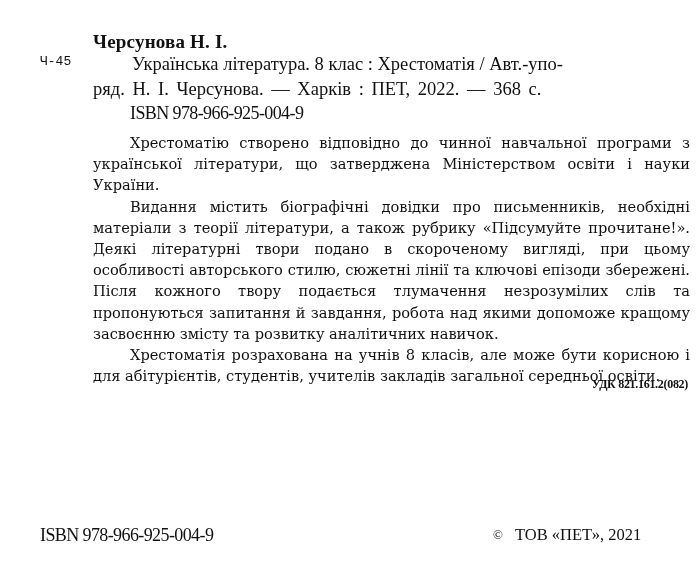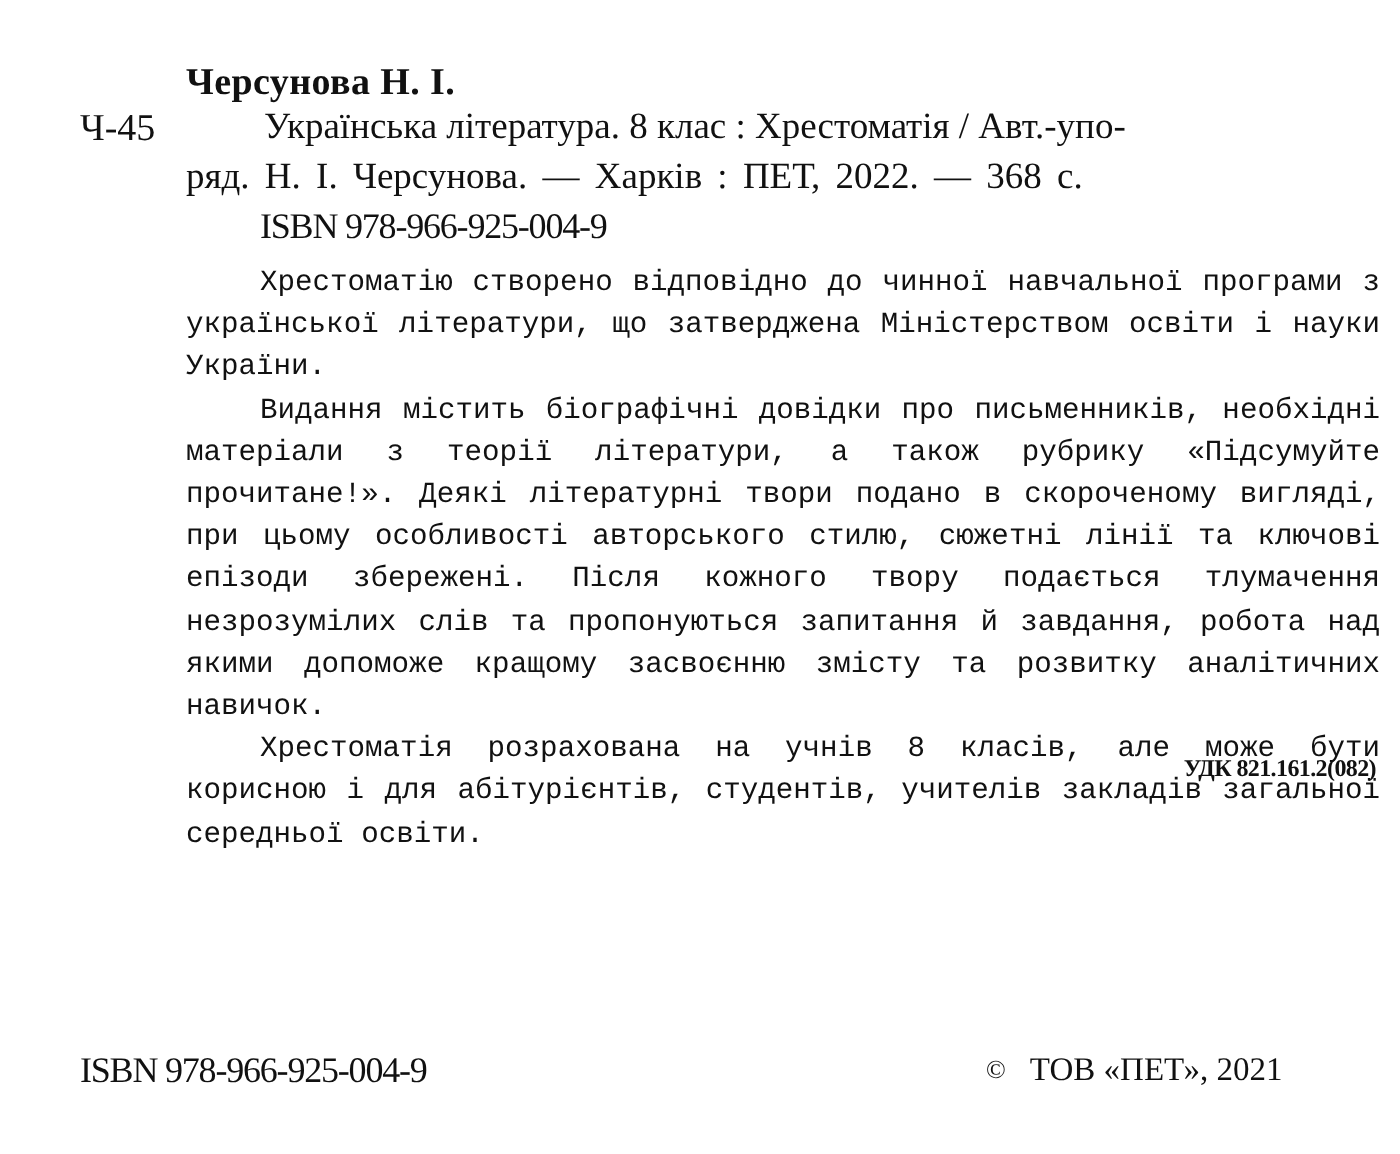--- a/index.html
+++ b/index.html
@@ -7,42 +7,42 @@
     width: 700px; height: 577px; position: relative; overflow: hidden;
     font-family: "DejaVu Serif", "Liberation Serif", serif;
     color: #111111;
   }
   .abs { position: absolute; white-space: nowrap; text-align: center; }
   .author {
     left: 93px; top: 31px; font-size: 19px; font-weight: bold;
     font-family: "Liberation Serif", serif; letter-spacing: 0.2px;
   }
   .code {
-    left: 40px; top: 54px; font-size: 19px;
-    font-family: Liberation Serif, serif;
+    left: 40px; top: 54px; font-size: 13px;
+    font-family: Liberation Mono, monospace;
   }
   .title-line {
     left: 132px; top: 54px; font-size: 18.5px;
     font-family: Liberation Serif, serif;
   }
   .title-line2 {
     left: 93px; top: 79px; font-size: 18.5px;
     font-family: "Liberation Serif", serif; word-spacing: 3px;
   }
   .isbn-top {
     left: 130px; top: 103px; font-size: 18px;
     font-family: "Liberation Serif", serif; letter-spacing: -0.6px;
   }
   .annot {
     position: absolute; left: 93px; top: 132px; width: 597px;
     font-size: 14.6px; line-height: 21.2px;
     font-family: "DejaVu Serif", serif;
     text-align: justify;
   }
-  .annot p { margin: 0; text-indent: 37px; font-family: Liberation Mono, monospace; }
+  .annot p { margin: 0; text-indent: 37px; }
   .udk {
     right: 12px; top: 377px; font-size: 12px; font-weight: bold;
     font-family: "Liberation Serif", serif; letter-spacing: -0.3px;
   }
   .isbn-bottom {
     left: 40px; top: 525px; font-size: 18px;
     font-family: "Liberation Serif", serif; letter-spacing: -0.6px;
   }
   .copyright {
     left: 493px; top: 525px; font-size: 16.5px;

